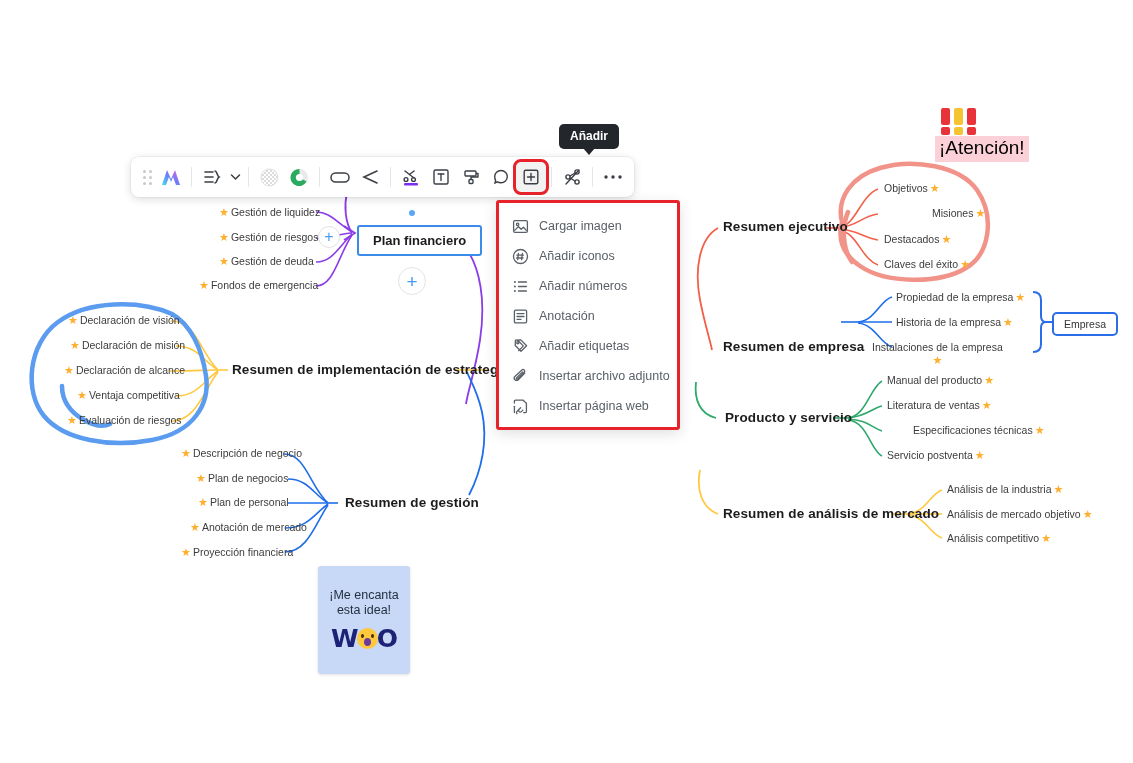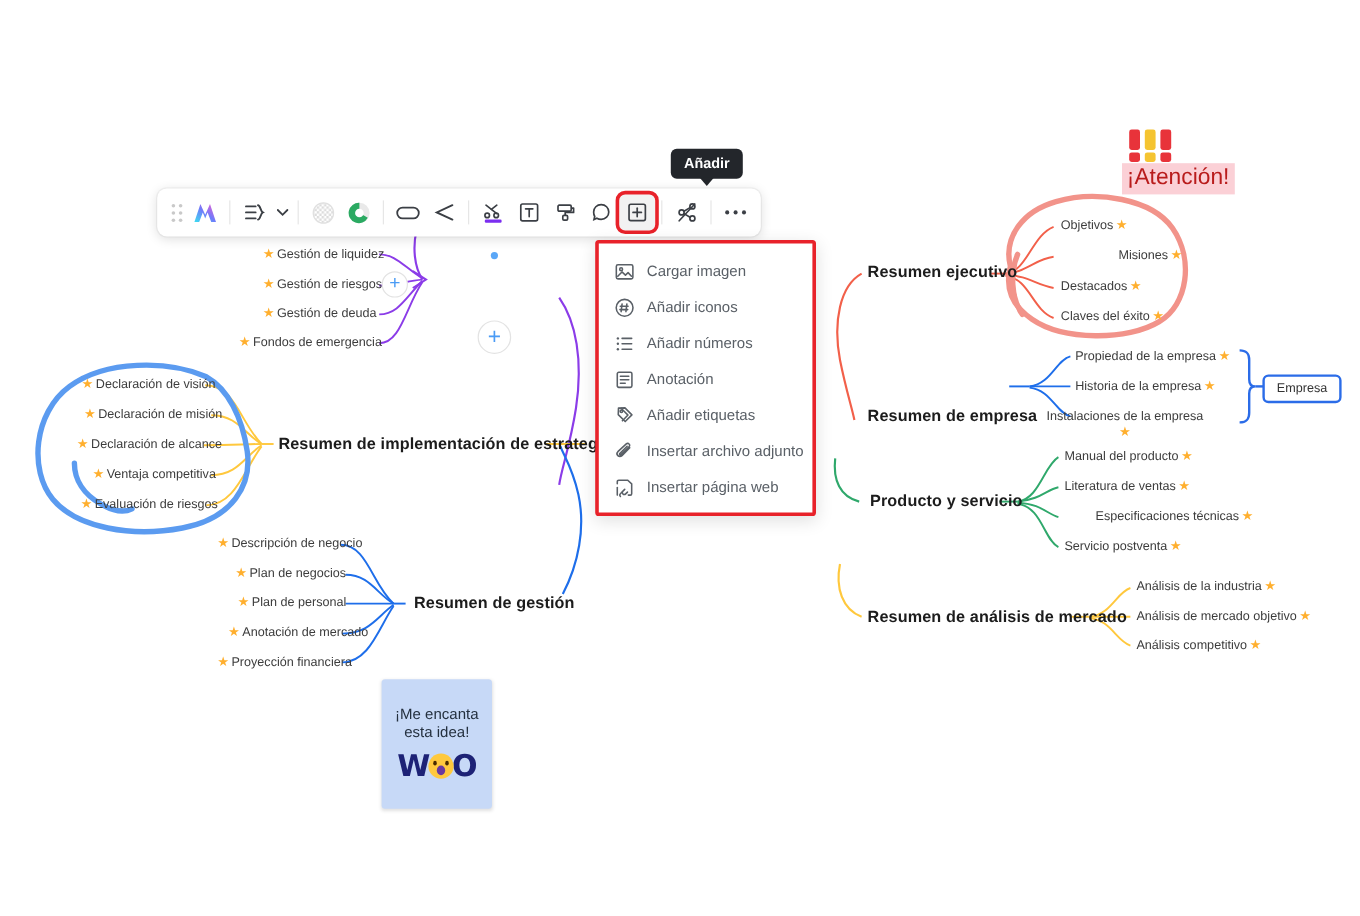--- a/index.html
+++ b/index.html
@@ -146,21 +146,21 @@
   .menu-icon { width:18px; height:18px; flex:0 0 18px; display:flex; align-items:center; justify-content:center; color:#5a6067; }
 
   
   #atencion { position:absolute; left:935px; top:108px; }
   .exclaims { display:flex; gap:4px; margin-left:6px; align-items:flex-end; }
   .exc { width:9px; position:relative; }
   .exc .bar { width:9px; height:17px; border-radius:2px; }
   .exc .dot { width:9px; height:8px; border-radius:2px; margin-top:2px; }
   .atencion-text {
     background:#FBD0D6;
-    color:#b91c1c;
+    color:#000000;
     font-size:19px;
     padding:1px 4px 3px;
     margin-top:1px;
     display:inline-block;
   }
 
   
   #sticky {
     position:absolute; left:318px; top:566px;
     width:92px; height:108px;
@@ -293,20 +293,21 @@
     <span>Gestión de deuda</span>
   </div>
   <div class="leaf node-label" style="left:199px; top:279px;">
     <span class="star">★</span>
     <span>Fondos de emergencia</span>
   </div>
 
   <div class="plus-circle small" style="left:318px; top:226px;">+</div>
 
   <div class="root-dot" style="left:409px; top:210px;"></div>
+  <div class="root-node" style="left:357px; top:225px;">Plan financiero</div>
   <div class="plus-circle" style="left:398px; top:267px;">+</div>
 
   <div class="leaf node-label" style="left:68px; top:314px;">
     <span class="star">★</span>
     <span>Declaración de visión</span>
   </div>
   <div class="leaf node-label" style="left:70px; top:339px;">
     <span class="star">★</span>
     <span>Declaración de misión</span>
   </div>

